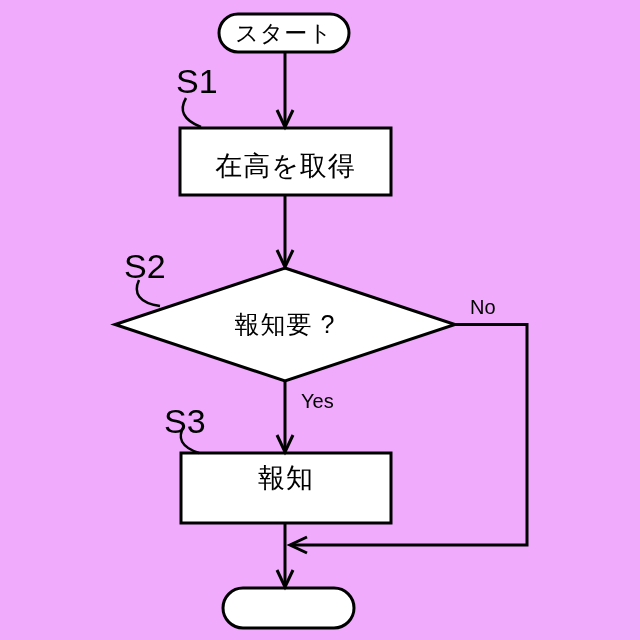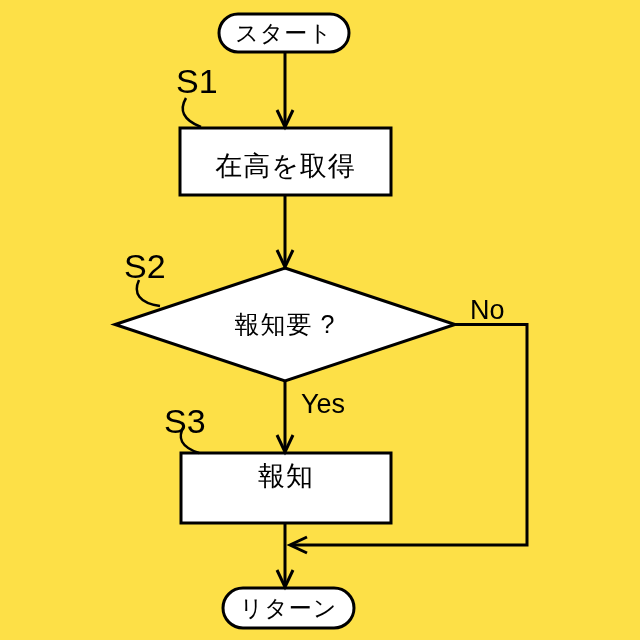--- a/index.html
+++ b/index.html
@@ -4,21 +4,21 @@
 <style>
   html, body {
     margin: 0;
     padding: 0;
     background: #ffffff;
   }
   #canvas {
     position: relative;
     width: 640px;
     height: 640px;
-    background: #fde047;
+    background: #f0abfc;
     font-family: "Liberation Sans", "DejaVu Sans", sans-serif;
     color: #000000;
     overflow: hidden;
   }
   #flow-svg {
     position: absolute;
     left: 0;
     top: 0;
   }
   .node-label {
@@ -35,21 +35,21 @@
   .process-label  { font-size: 27px; letter-spacing: 1px; }
   .decision-label { font-size: 25px; letter-spacing: 1px; }
   .step-label {
     position: absolute;
     font-size: 34px;
     line-height: 1;
     white-space: nowrap;
   }
   .edge-label {
     position: absolute;
-    font-size: 27px;
+    font-size: 20px;
     line-height: 1;
     white-space: nowrap;
   }
 </style>
 </head>
 <body>
 
 <div id="canvas">
 
   <svg id="flow-svg" width="640" height="640" viewBox="0 0 640 640">
@@ -91,23 +91,22 @@
       <path d="M 184 426 C 177 438, 181 447, 199 453"></path>
     </g>
   </svg>
 
   <div class="node-label terminal-label" style="left:219px; top:14px; width:130px; height:38px;">スタート</div>
 
   <div class="node-label process-label" style="left:180px; top:128px; width:211px; height:77px;">在高を取得</div>
 
   <div class="node-label decision-label" style="left:115px; top:268px; width:340px; height:113px;">報知要 ?</div>
 
-  <div class="node-label process-label" style="left:181px; top:453px; width:210px; height:50px;font-family:Liberation Mono, monospace;">報知</div>
+  <div class="node-label process-label" style="left:181px; top:453px; width:210px; height:50px;">報知</div>
 
-  <div class="node-label terminal-label" style="left:223px; top:588px; width:131px; height:40px;">リターン</div>
 
   <div class="step-label" style="left:176px; top:64px;">S1</div>
 
   <div class="step-label" style="left:124px; top:249px;text-align:right;">S2</div>
 
   <div class="step-label" style="left:164px; top:404px;">S3</div>
 
   <div class="edge-label" style="left:301px; top:391px;text-align:right;">Yes</div>
 
   <div class="edge-label" style="left:470px; top:297px;">No</div>

